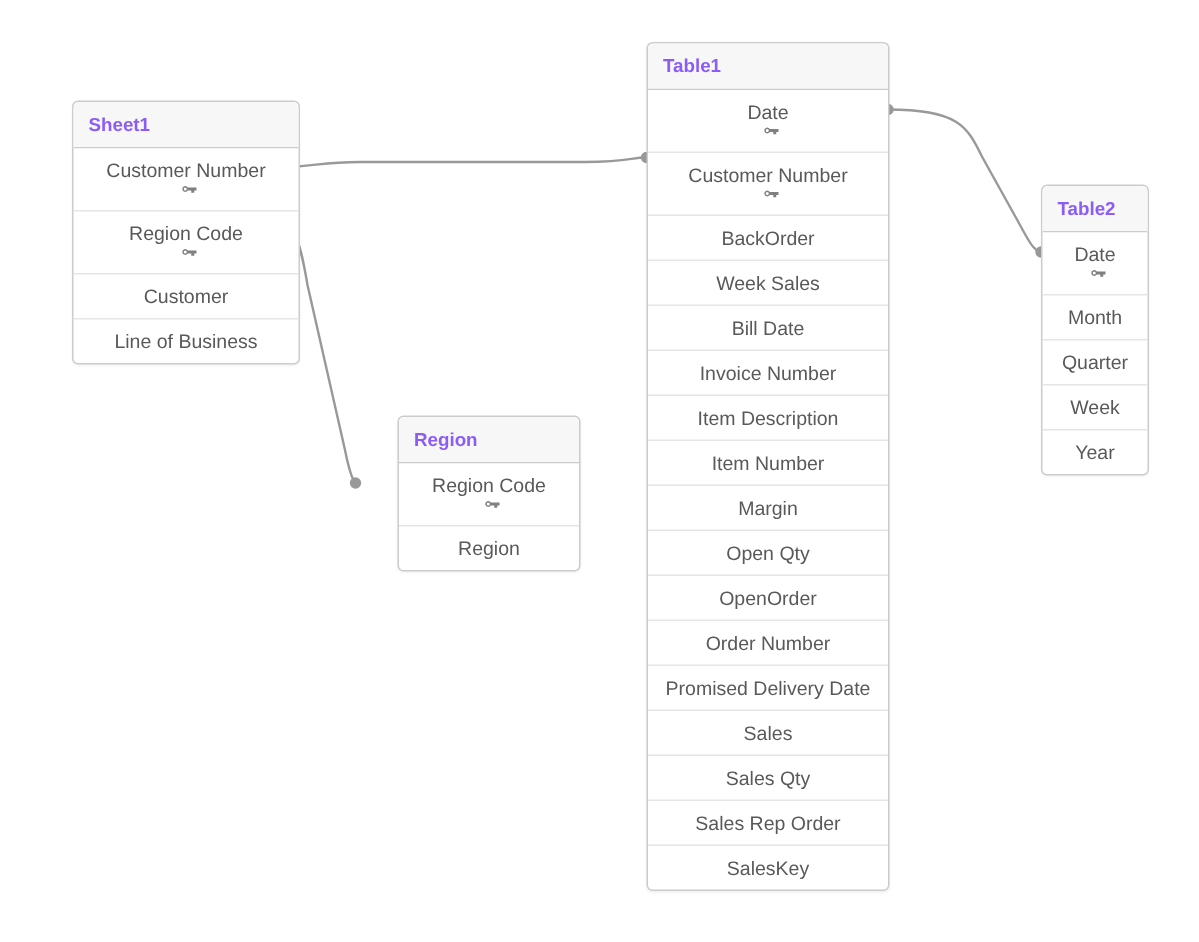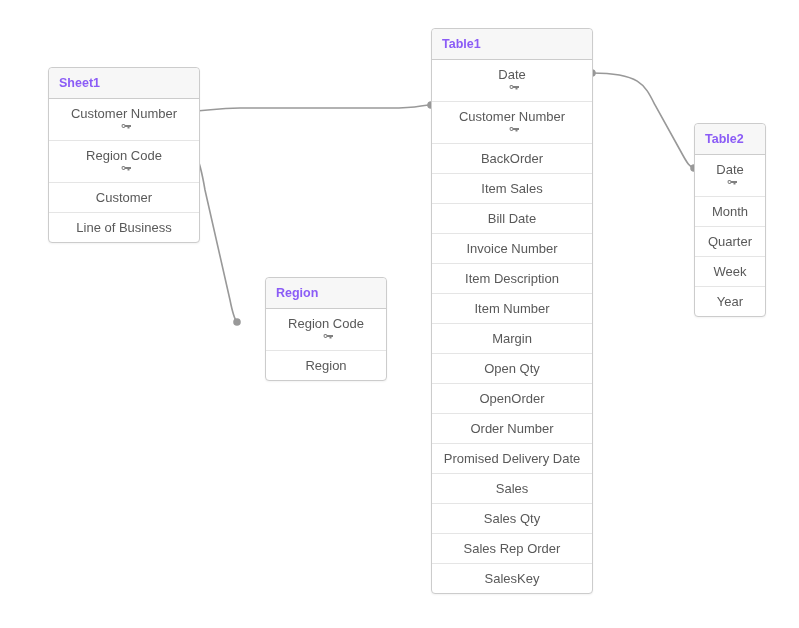--- a/index.html
+++ b/index.html
@@ -87,21 +87,21 @@
           <span class="key-icon">
             <svg viewBox="0 0 24 24">
               <path fill="#808080" d="M7 14a4 4 0 1 1 3.46-6H22v4h-3v3h-4v-3h-4.54A4 4 0 0 1 7 14zm0-2a2 2 0 1 0 0-4 2 2 0 0 0 0 4z"></path>
             </svg>
           </span>
         </div>
         <div class="row">
           <span class="label">BackOrder</span>
         </div>
         <div class="row">
-          <span class="label">Item Sales</span>
+          <span class="label">Week Sales</span>
         </div>
         <div class="row">
           <span class="label">Bill Date</span>
         </div>
         <div class="row">
           <span class="label">Invoice Number</span>
         </div>
         <div class="row">
           <span class="label">Item Description</span>
         </div>

